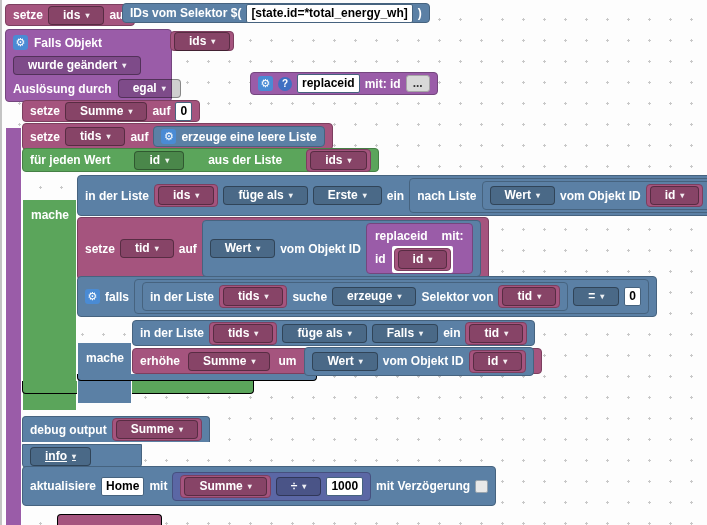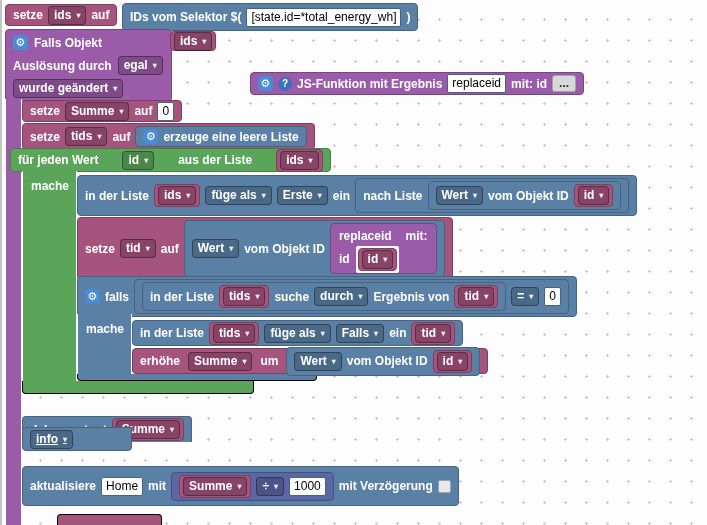--- a/index.html
+++ b/index.html
@@ -22,28 +22,28 @@
   .row { display:flex; align-items:center; gap:6px; height:23px; }
   
   .c-var    { background:#a5547e; border-color:#7c3f5f; }
   .c-blue   { background:#5b80a5; border-color:#46637f; }
   .c-purple { background:#9a5ca8; border-color:#74467e; }
   .c-green  { background:#5ba55b; border-color:#468046; }
   .c-math   { background:#5b67a5; border-color:#46507f; }
   
   .dd {
     display:inline-flex; align-items:center;
-    padding:1px 5px; border-radius:4px;
+    padding:1px 14px; border-radius:4px;
     background:rgba(0,0,0,.18); border:1px solid rgba(0,0,0,.35);
     line-height:15px;
   }
   .dd::after { content:"▾"; margin-left:5px; font-size:8px; opacity:.9; }
   
   .fld {
-    background:#fff; color:#000; font-weight:normal;
+    background:#fff; color:#000; font-weight:bold;
     border:1px solid #46637f; border-radius:2px;
     padding:1px 4px; line-height:15px;
   }
   
   .vblk { padding:1px 3px; }
   
   .gear {
     width:15px; height:15px; border-radius:3px; background:#4a8bd4;
     display:inline-flex; align-items:center; justify-content:center;
     color:#fff; font-size:11px; font-weight:normal; flex:none;
@@ -58,65 +58,64 @@
     border-radius:3px; padding:0 6px; line-height:15px;
   }
   .chk {
     width:13px; height:13px; background:#e8e8e8;
     border:1px solid #98a4ae; border-radius:2px; flex:none;
   }
   .wslot { background:#fff; border-radius:2px; padding:2px; display:inline-flex; }
   
   .spine {
     position:absolute; border-left:1px solid; border-right:1px solid;
-    color:#fff; font-size:12px; font-weight:bold; padding:8px 0 0 8px;
+    color:#fff; font-size:12px; font-weight:bold; padding:8px 0 0 8px;margin-top:29px;
   }
   .foot { position:absolute; border:1px solid; border-top:none; border-radius:0 0 4px 4px; }
   .cap  { position:absolute; border:1px solid; border-bottom:none; border-radius:4px 4px 0 0; }
 </style>
 </head>
 <body>
 
 <div id="ws">
 
   <div class="blk abs c-var" style="left:3px;top:4px;height:22px;">
     <span>setze</span>
     <span class="dd">ids</span>
     <span>auf</span>
   </div>
 
-  <div class="blk abs c-blue" style="left:120px;top:3px;height:28px;">
+  <div class="blk abs c-blue" style="left:120px;top:3px;height:20px;">
     <span>IDs vom Selektor $(</span>
     <span class="fld">[state.id=*total_energy_wh]</span>
     <span>)</span>
   </div>
 
   <div class="blk abs col c-purple" style="left:3px;top:29px;width:167px;padding:1px 7px;">
     <div class="row">
       <span class="gear">⚙</span>
       <span>Falls Objekt</span>
     </div>
     <div class="row">
+      <span class="dd">wurde geändert</span>
+    </div>
+    <div class="row">
       <span>Auslösung durch</span>
       <span class="dd">egal</span>
     </div>
-    <div class="row">
-      <span class="dd">wurde geändert</span>
-    </div>
   </div>
   <div class="blk abs c-var vblk" style="left:168px;top:31px;height:20px;">
     <span class="dd">ids</span>
   </div>
 
   <div class="spine c-purple" style="left:3px;top:99px;width:17px;height:426px;padding:0;"></div>
 
   <div class="blk abs c-purple" style="left:248px;top:72px;height:23px;">
     <span class="gear">⚙</span>
     <span class="help">?</span>
-    <span>JS-Funktion mit Ergebnis</span>
     <span class="fld">replaceid</span>
     <span>mit: id</span>
     <span class="more">...</span>
   </div>
 
   <div class="blk abs c-var" style="left:20px;top:100px;height:22px;">
     <span>setze</span>
     <span class="dd">Summe</span>
     <span>auf</span>
     <span class="fld">0</span>
@@ -125,21 +124,21 @@
   <div class="blk abs c-var" style="left:20px;top:123px;">
     <span>setze</span>
     <span class="dd">tids</span>
     <span>auf</span>
     <span class="blk c-blue">
       <span class="gear">⚙</span>
       <span>erzeuge eine leere Liste</span>
     </span>
   </div>
 
-  <div class="blk abs c-green" style="left:8px;top:148px;height:24px;gap:24px;">
+  <div class="blk abs c-green" style="left:20px;top:148px;height:24px;gap:24px;">
     <span>für jeden Wert</span>
     <span class="dd">id</span>
     <span>aus der Liste</span>
     <span class="blk c-var vblk">
       <span class="dd">ids</span>
     </span>
   </div>
   <div class="spine c-green" style="left:20px;top:171px;width:55px;height:210px;">
     <span>mache</span>
   </div>
@@ -192,22 +191,22 @@
   <div class="blk abs c-blue" style="left:75px;top:276px;">
     <span class="gear">⚙</span>
     <span>falls</span>
     <span class="blk c-blue">
       <span class="blk c-blue">
         <span>in der Liste</span>
         <span class="blk c-var vblk">
           <span class="dd">tids</span>
         </span>
         <span>suche</span>
-        <span class="dd">durch</span>
-        <span>Ergebnis von</span>
+        <span class="dd">erzeuge</span>
+        <span>Selektor von</span>
         <span class="blk c-var vblk">
           <span class="dd">tid</span>
         </span>
       </span>
       <span class="dd">=</span>
       <span class="fld">0</span>
     </span>
   </div>
   <div class="spine c-blue" style="left:75px;top:314px;width:55px;height:60px;">
     <span>mache</span>
@@ -239,21 +238,21 @@
       </span>
     </span>
   </div>
 
   <div class="blk abs c-blue" style="left:20px;top:416px;height:26px;border-bottom:none;border-radius:4px 4px 0 0;">
     <span>debug output</span>
     <span class="blk c-var vblk">
       <span class="dd">Summe</span>
     </span>
   </div>
-  <div class="blk abs c-blue" style="left:20px;top:427px;height:24px;width:110px;border-radius:0 0 4px 4px;text-decoration:underline;">
+  <div class="blk abs c-blue" style="left:20px;top:444px;height:24px;width:120px;border-radius:0 0 4px 4px;text-decoration:underline;">
     <span class="dd">info</span>
   </div>
 
   <div class="blk abs c-blue" style="left:20px;top:466px;height:40px;text-align:center;">
     <span>aktualisiere</span>
     <span class="fld">Home</span>
     <span>mit</span>
     <span class="blk c-math">
       <span class="blk c-var vblk">
         <span class="dd">Summe</span>

